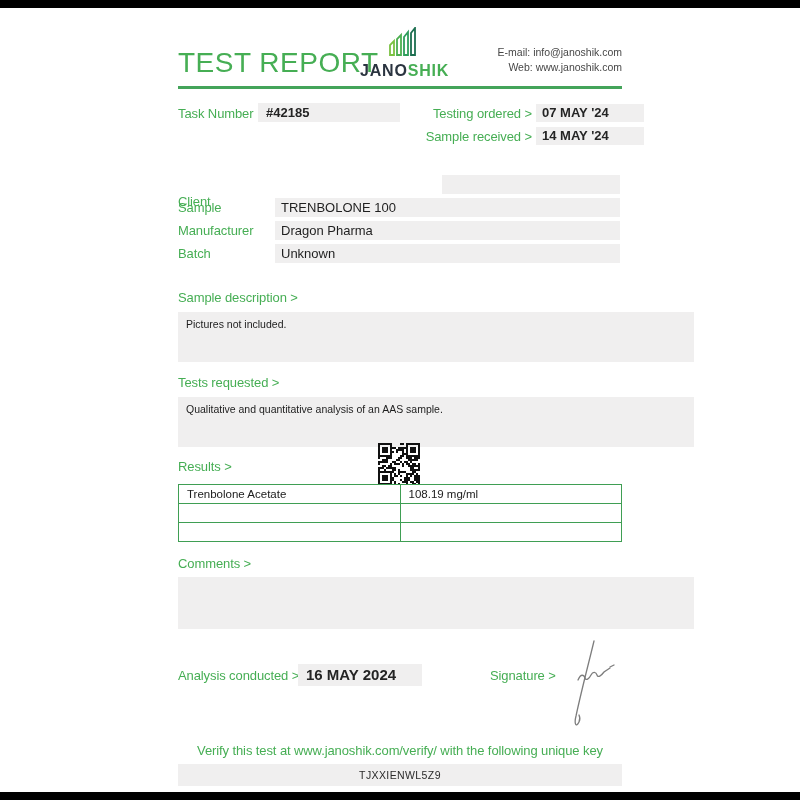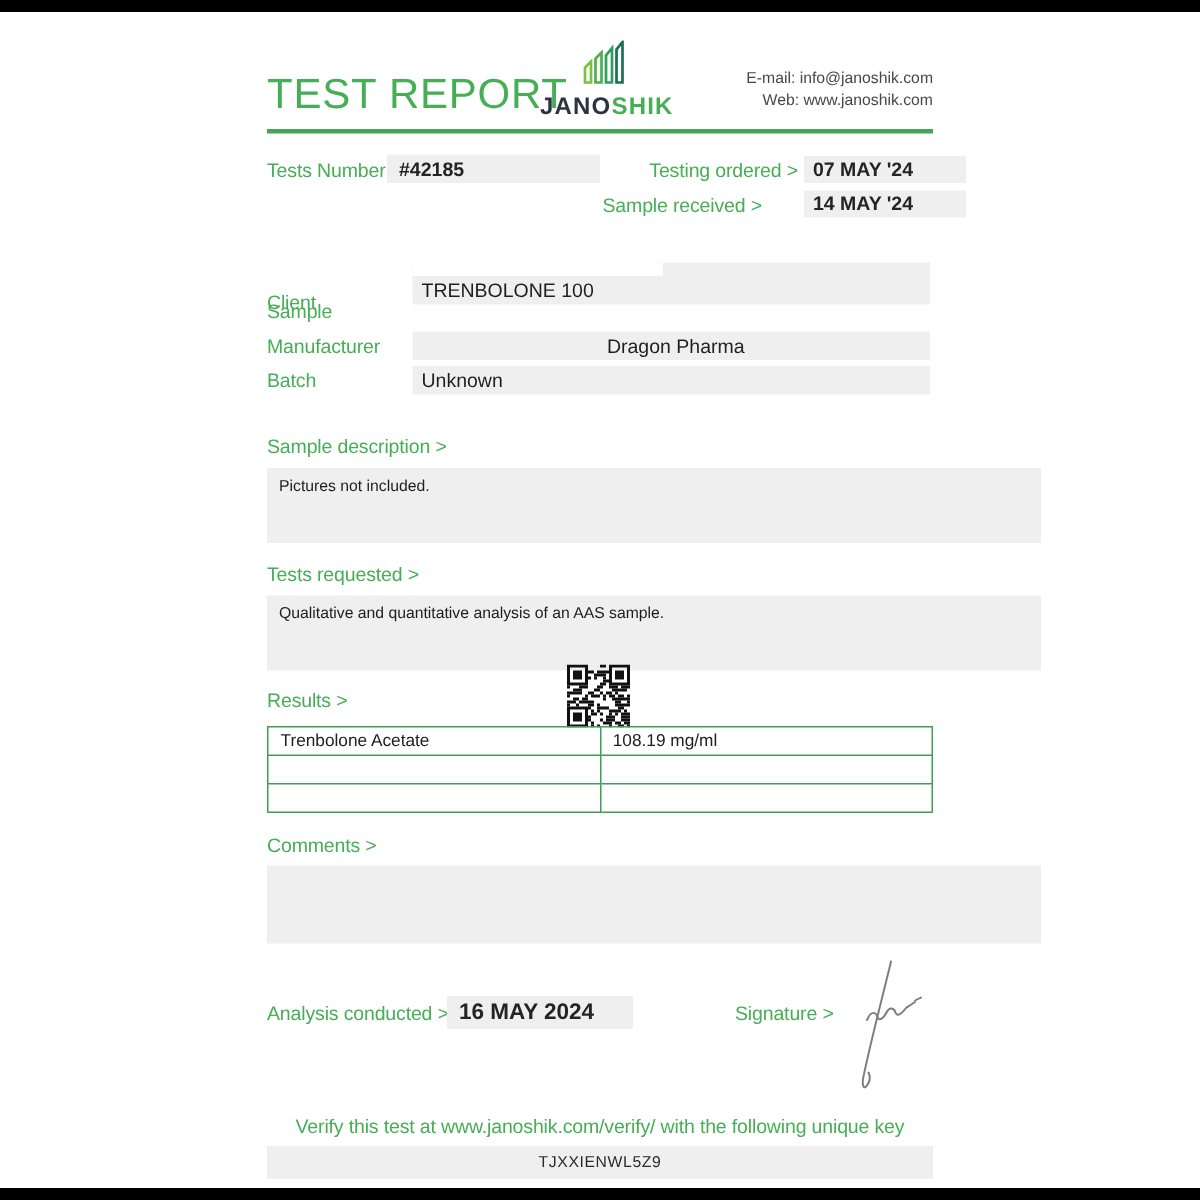--- a/index.html
+++ b/index.html
@@ -74,40 +74,40 @@
         </g>
       </svg>
     </span>
     <div class="brandtext">
       <span class="l">JANO</span><span class="r">SHIK</span>
     </div>
   </div>
 
   <div class="abs divider"></div>
 
-  <div class="abs green label13 task-label">Tests Number</div>
+  <div class="abs green label13 task-label">Task Number</div>
   <div class="abs graybox task-box">#42185</div>
 
   <div class="abs green label13 datelabel" style="left:420px;top:106px;">Testing ordered &gt;</div>
   <div class="abs graybox datebox" style="top:104px;">07 MAY '24</div>
 
-  <div class="abs green label13 datelabel" style="left:396px;top:129px;">Sample received &gt;</div>
+  <div class="abs green label13 datelabel" style="left:420px;top:129px;">Sample received &gt;</div>
   <div class="abs graybox datebox" style="top:127px;">14 MAY '24</div>
 
   <div class="abs green label13 info-label" style="top:194px;">Client</div>
   <div class="abs graybox info-box" style="top:175px;">
     <span class="client-blank"></span>
     <span></span>
   </div>
 
   <div class="abs green label13 info-label" style="top:200px;">Sample</div>
-  <div class="abs graybox info-box" style="top:184px;">TRENBOLONE 100</div>
+  <div class="abs graybox info-box" style="top:198px;">TRENBOLONE 100</div>
 
   <div class="abs green label13 info-label" style="top:223px;">Manufacturer</div>
-  <div class="abs graybox info-box" style="top:221px;text-align:center;">Dragon Pharma</div>
+  <div class="abs graybox info-box" style="top:221px;">Dragon Pharma</div>
 
   <div class="abs green label13 info-label" style="top:246px;">Batch</div>
   <div class="abs graybox info-box" style="top:244px;">Unknown</div>
 
   <div class="abs green label13" style="left:178px;top:290px;">Sample description &gt;</div>
   <div class="abs graybox secbox" style="top:312px;">Pictures not included.</div>
 
   <div class="abs green label13" style="left:178px;top:375px;">Tests requested &gt;</div>
   <div class="abs graybox secbox" style="top:397px;">Qualitative and quantitative analysis of an AAS sample.</div>
 

